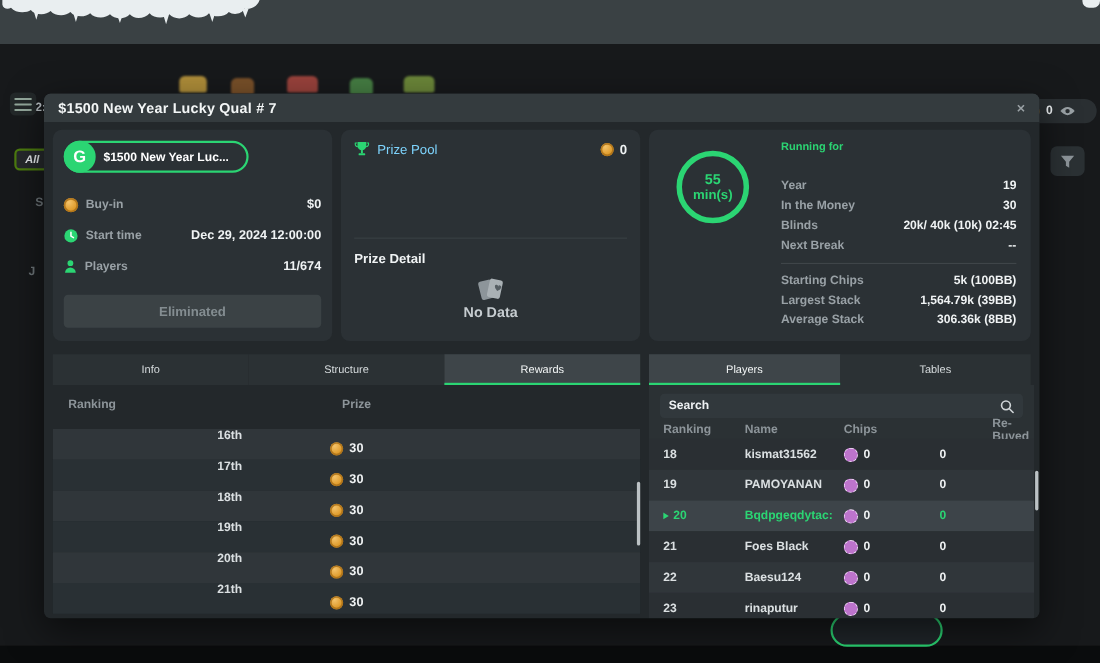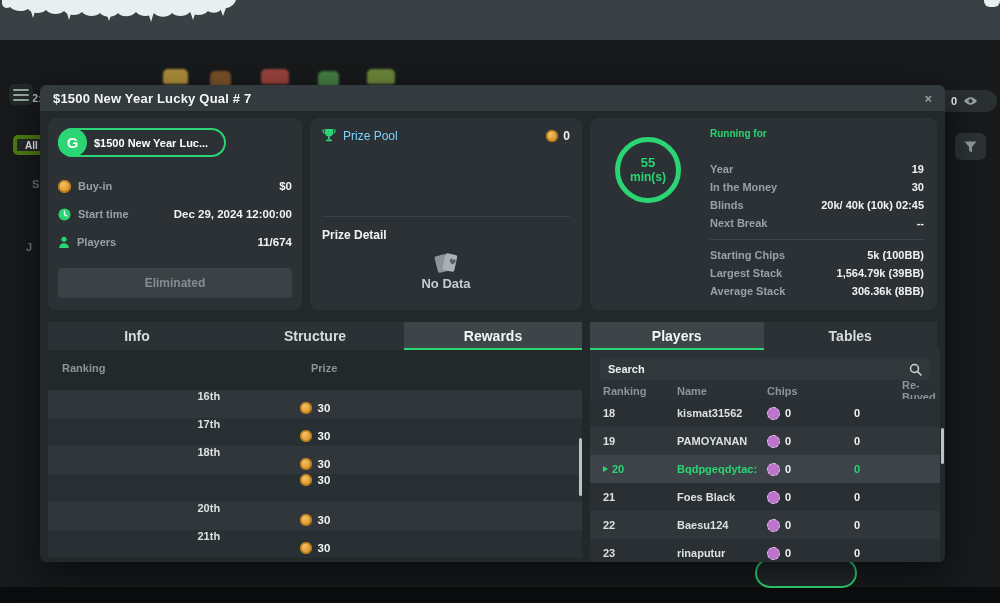--- a/index.html
+++ b/index.html
@@ -25,22 +25,22 @@
   .username { color:#e9edee; font-size:12px; font-weight:bold; letter-spacing:.2px; }
   .balance-pill { position:absolute; left:923px; top:50px; height:22px; width:74px; border-radius:11px;
                   background:#2a2f32; display:flex; align-items:center; gap:6px; padding:0 9px; }
   .balance-val { color:#eef1f3; font-size:11px; font-weight:bold; }
 
   
   .hamburger { position:absolute; left:9px; top:84px; width:24px; height:21px; border-radius:5px;
                background:#232829; display:flex; flex-direction:column; justify-content:center; gap:3px; padding:0 4px; }
   .hamburger i { display:block; height:2px; background:#93a79b; border-radius:1px; }
   .all-chip { position:absolute; left:13px; top:135px; height:20px; padding:0 8px; border-radius:5px;
-              background:#26292c; border:4px solid #4d7c0f; color:#e8ecee; font-size:10px; font-weight:bold;
-              display:flex; align-items:center; }
+              background:#26292c; border:2px solid #4d7c0f; color:#e8ecee; font-size:10px; font-weight:bold;
+              display:flex; align-items:center;font-style:italic; }
   .bg-letter { position:absolute; color:#6c7478; font-size:11px; font-weight:bold; }
   .filter-btn { position:absolute; left:955px; top:133px; width:31px; height:27px; border-radius:6px;
                 background:#2b3134; display:grid; place-items:center; }
   .tab-blob { position:absolute; height:15px; border-radius:5px 5px 2px 2px; filter:blur(1.2px); opacity:.85; }
   .behind-btn { position:absolute; left:755px; top:558px; width:102px; height:30px; border-radius:16px;
                 border:2px solid #2bd573; background:#20262a; z-index:2; }
   .bottom-strip { position:absolute; left:0; top:587px; width:1000px; height:16px; background:#0a0c0d; }
 
   
   .modal { position:absolute; left:40px; top:85px; width:905px; height:477px; background:#23282b;
@@ -88,21 +88,21 @@
   .s-row .lab { color:#99a1a6; font-size:11px; font-weight:bold; }
   .s-row .val { margin-left:auto; color:#f0f3f4; font-size:11px; font-weight:bold; }
   .s-divider { border-top:1px solid #3f4549; margin:7px 0 6px; }
 
   
   .tabs-row { position:absolute; left:8px; right:8px; top:237px; height:28px; display:flex; gap:8px; }
   .tab-group { display:flex; }
   .tab-group-left { width:534px; }
   .tab-group-right { flex:1; }
   .tab { flex:1; display:grid; place-items:center; background:#2b3134; color:#d6dbdd;
-         font-size:14px; font-weight:bold; position:relative; cursor:pointer; }
+         font-size:10px; font-weight:normal; position:relative; cursor:pointer; }
   .tab.active { background:#3e4549; color:#f3f6f6; }
   .tab.active::after { content:""; position:absolute; left:0; right:0; bottom:0; height:2px; background:#2bd573; }
 
   
   .rewards-panel { position:absolute; left:8px; top:265px; width:534px; height:212px; overflow:hidden; }
   .rw-header { position:absolute; left:0; top:8px; width:100%; height:20px; display:flex; align-items:center;
                color:#8d959a; font-size:11px; font-weight:bold; }
   .rw-header .h-rank { padding-left:14px; width:263px; }
   .rw-rows { position:absolute; left:0; top:40px; width:100%; }
   .rw-row { display:flex; align-items:center; height:28px;flex-direction:column; }
@@ -370,20 +370,21 @@
             </span>
         </div>
         <div class="rw-row lt">
           <span class="rw-rank">18th</span>
           <span class="rw-prize">
               <span class="coin sm"></span>
               <span>30</span>
             </span>
         </div>
         <div class="rw-row dk">
+          <span class="rw-rank">19th</span>
           <span class="rw-prize">
               <span class="coin sm"></span>
               <span>30</span>
             </span>
         </div>
         <div class="rw-row lt">
           <span class="rw-rank">20th</span>
           <span class="rw-prize">
               <span class="coin sm"></span>
               <span>30</span>

